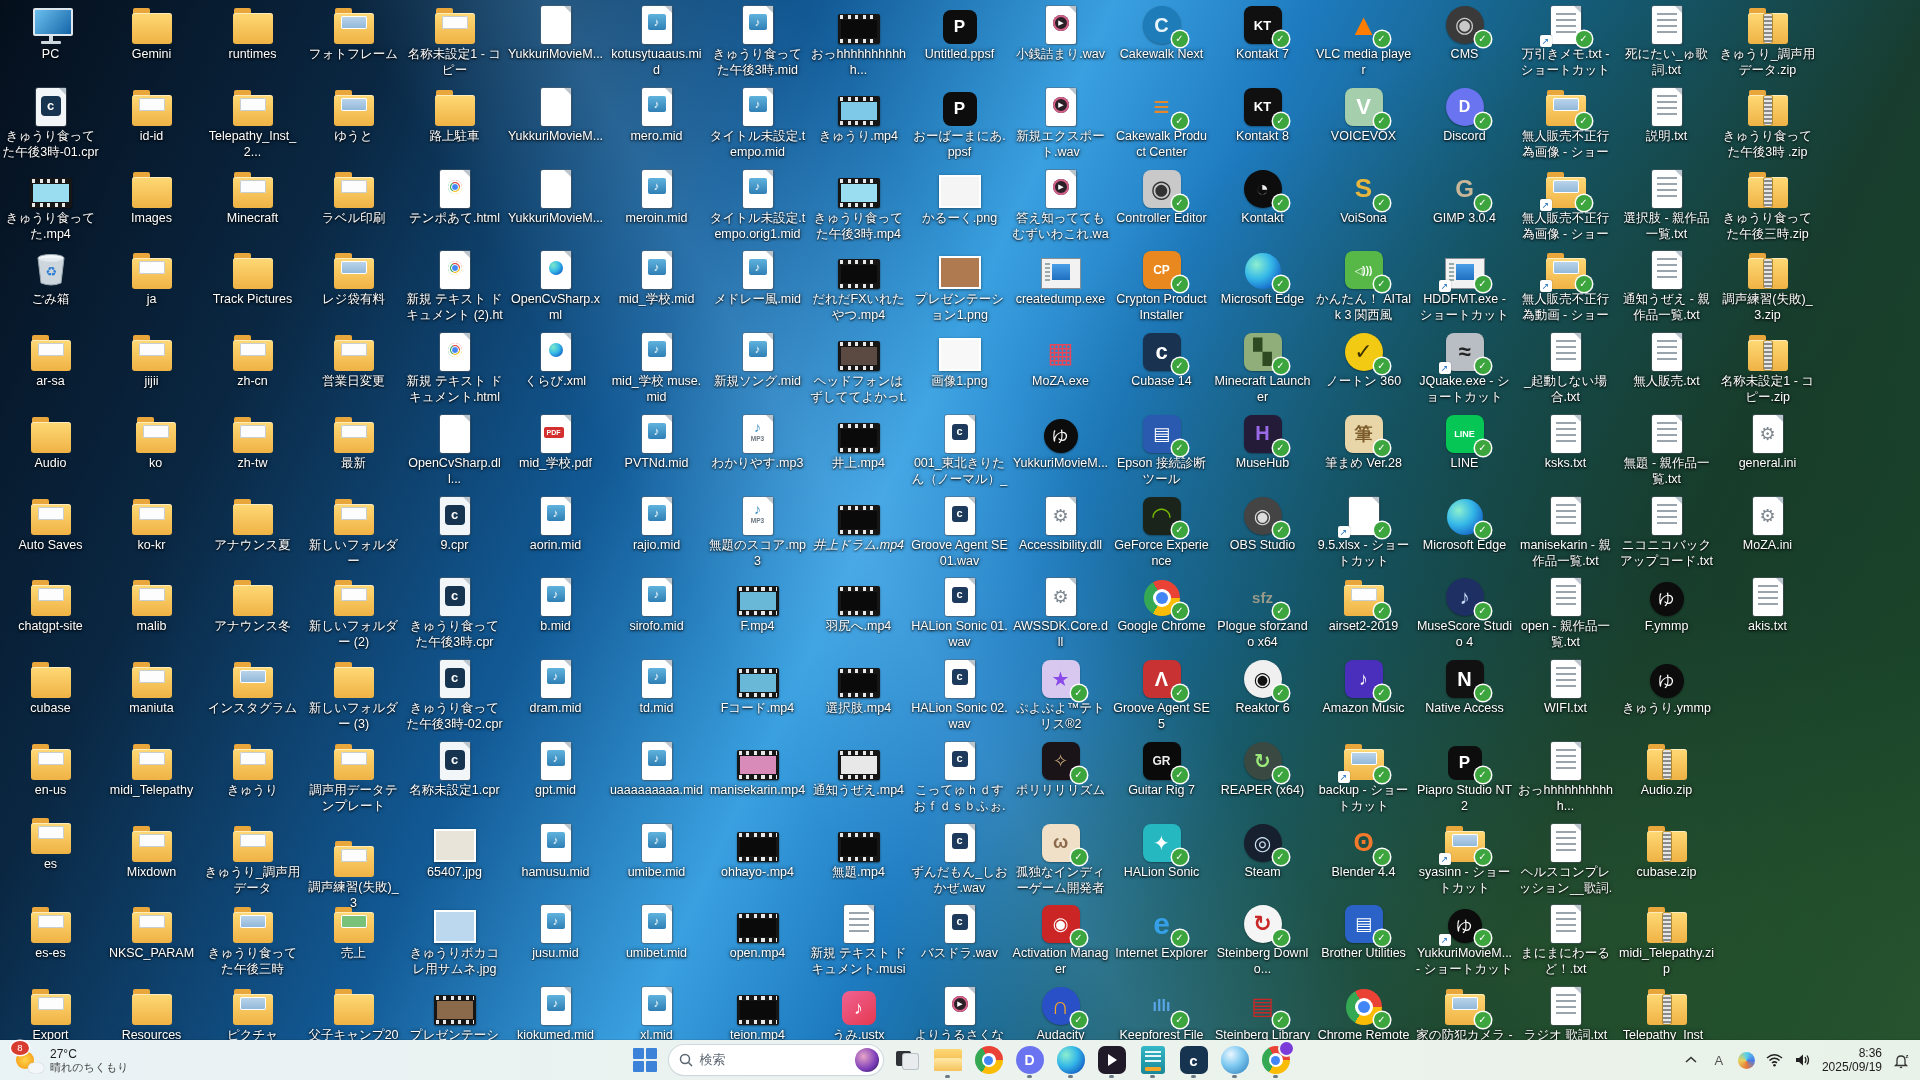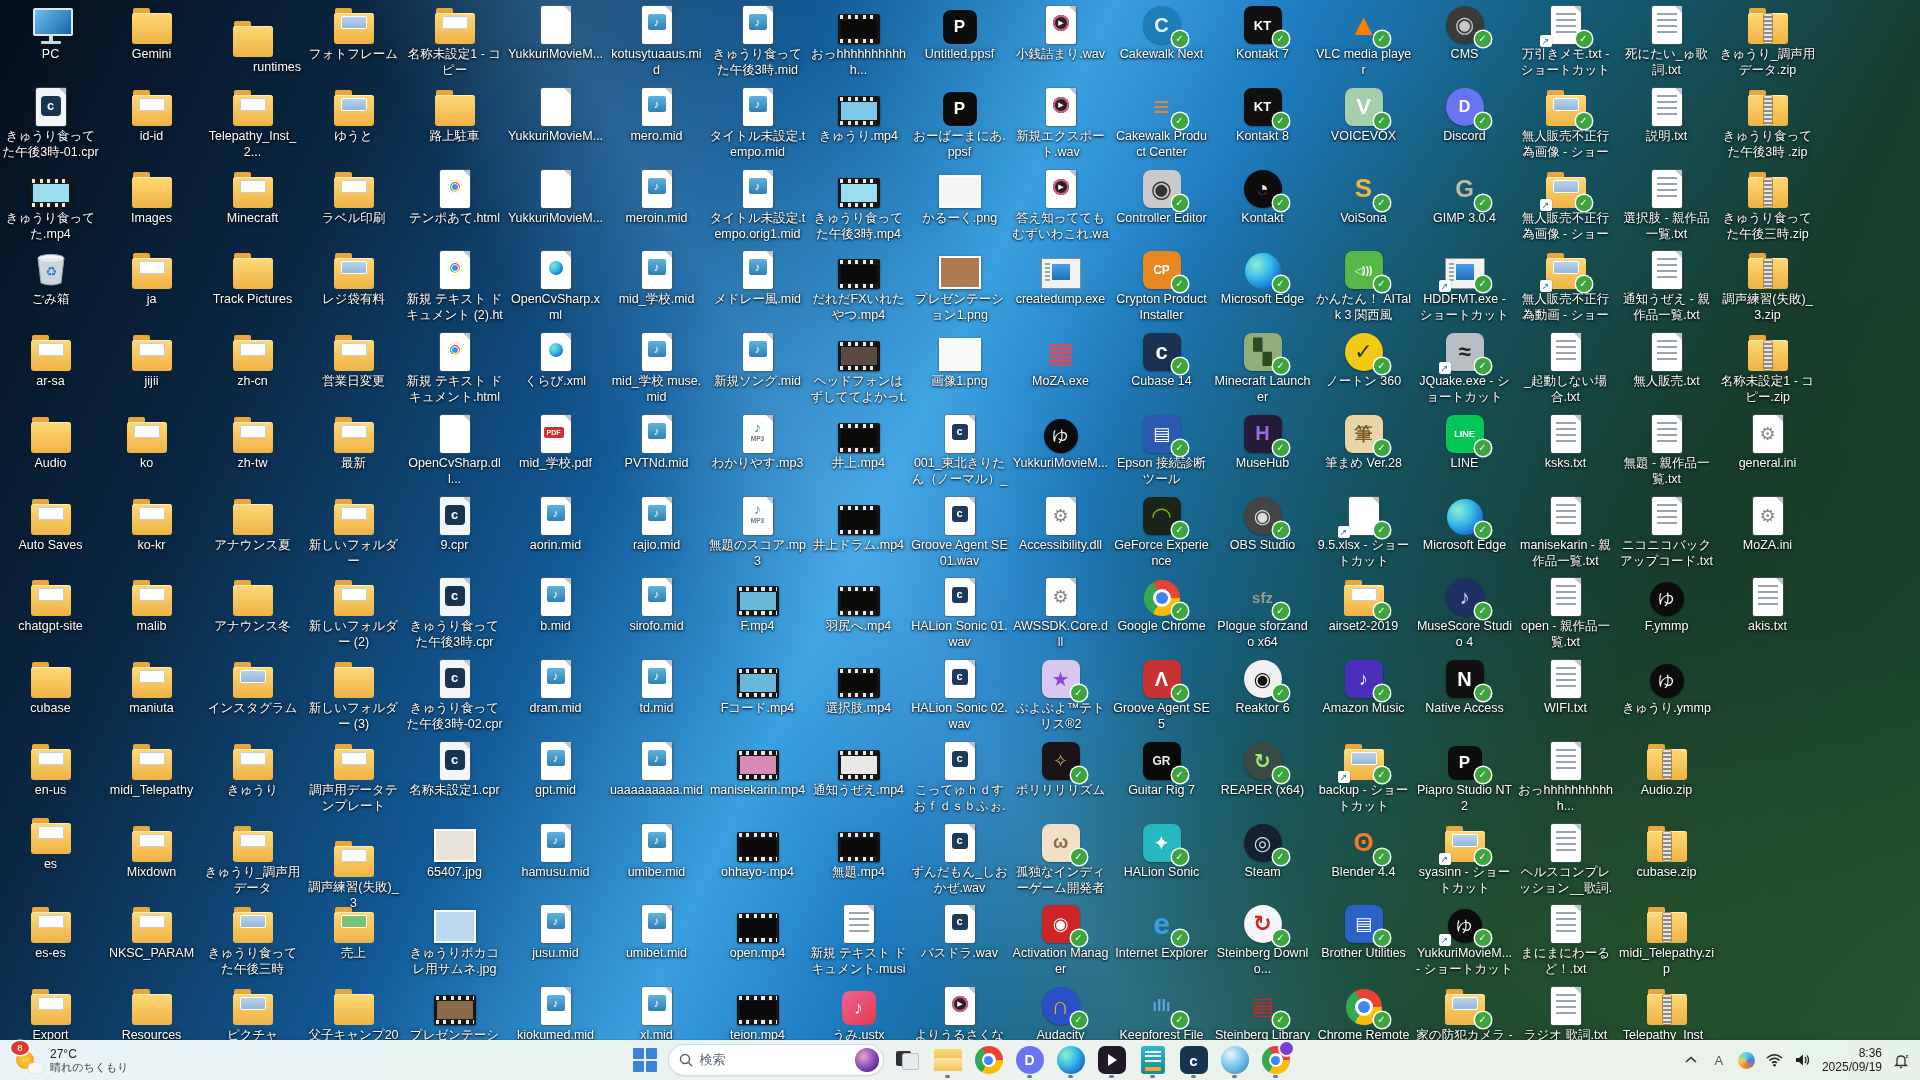--- a/index.html
+++ b/index.html
@@ -146,21 +146,21 @@
       </div>
       <div class="cell" style="left: 101px; top: 0px;">
         <div class="ic">
           <div class="folder">
             <div class="ftab"></div>
             <div class="fbody"></div>
           </div>
         </div>
         <div class="lbl">Gemini</div>
       </div>
-      <div class="cell" style="left: 202px; top: 13px; text-align: right;">
+      <div class="cell" style="left: 202px; top: 0px;">
         <div class="ic">
           <div class="folder">
             <div class="ftab"></div>
             <div class="fbody"></div>
           </div>
         </div>
         <div class="lbl">runtimes</div>
       </div>
       <div class="cell" style="left: 303px; top: 0px;">
         <div class="ic">
@@ -880,21 +880,21 @@
       </div>
       <div class="cell" style="left: 0px; top: 408.75px;">
         <div class="ic">
           <div class="folder">
             <div class="ftab"></div>
             <div class="fbody"></div>
           </div>
         </div>
         <div class="lbl">Audio</div>
       </div>
-      <div class="cell" style="left: 96px; top: 408.75px;">
+      <div class="cell" style="left: 105px; top: 408.75px;">
         <div class="ic">
           <div class="folder">
             <div class="ftab"></div>
             <div class="fbody"></div>
             <div class="fchip m"></div>
           </div>
         </div>
         <div class="lbl">ko</div>
       </div>
       <div class="cell" style="left: 202px; top: 408.75px;">
@@ -1087,21 +1087,21 @@
       </div>
       <div class="cell" style="left: 707px; top: 490.5px;">
         <div class="ic">
           <div class="page">
             <span class="bnote">♪</span>
             <span class="bmp3">MP3</span>
           </div>
         </div>
         <div class="lbl">無題のスコア.mp3</div>
       </div>
-      <div class="cell" style="left: 808px; top: 490.5px;">
+      <div class="cell" style="left: 808px; top: 490.5px; font-style: italic;">
         <div class="ic">
           <div class="film">
             <div class="fthumb" style="background:#0a0a0a"></div>
           </div>
         </div>
         <div class="lbl">井上ドラム.mp4</div>
       </div>
       <div class="cell" style="left: 909px; top: 490.5px;">
         <div class="ic">
           <div class="page">

